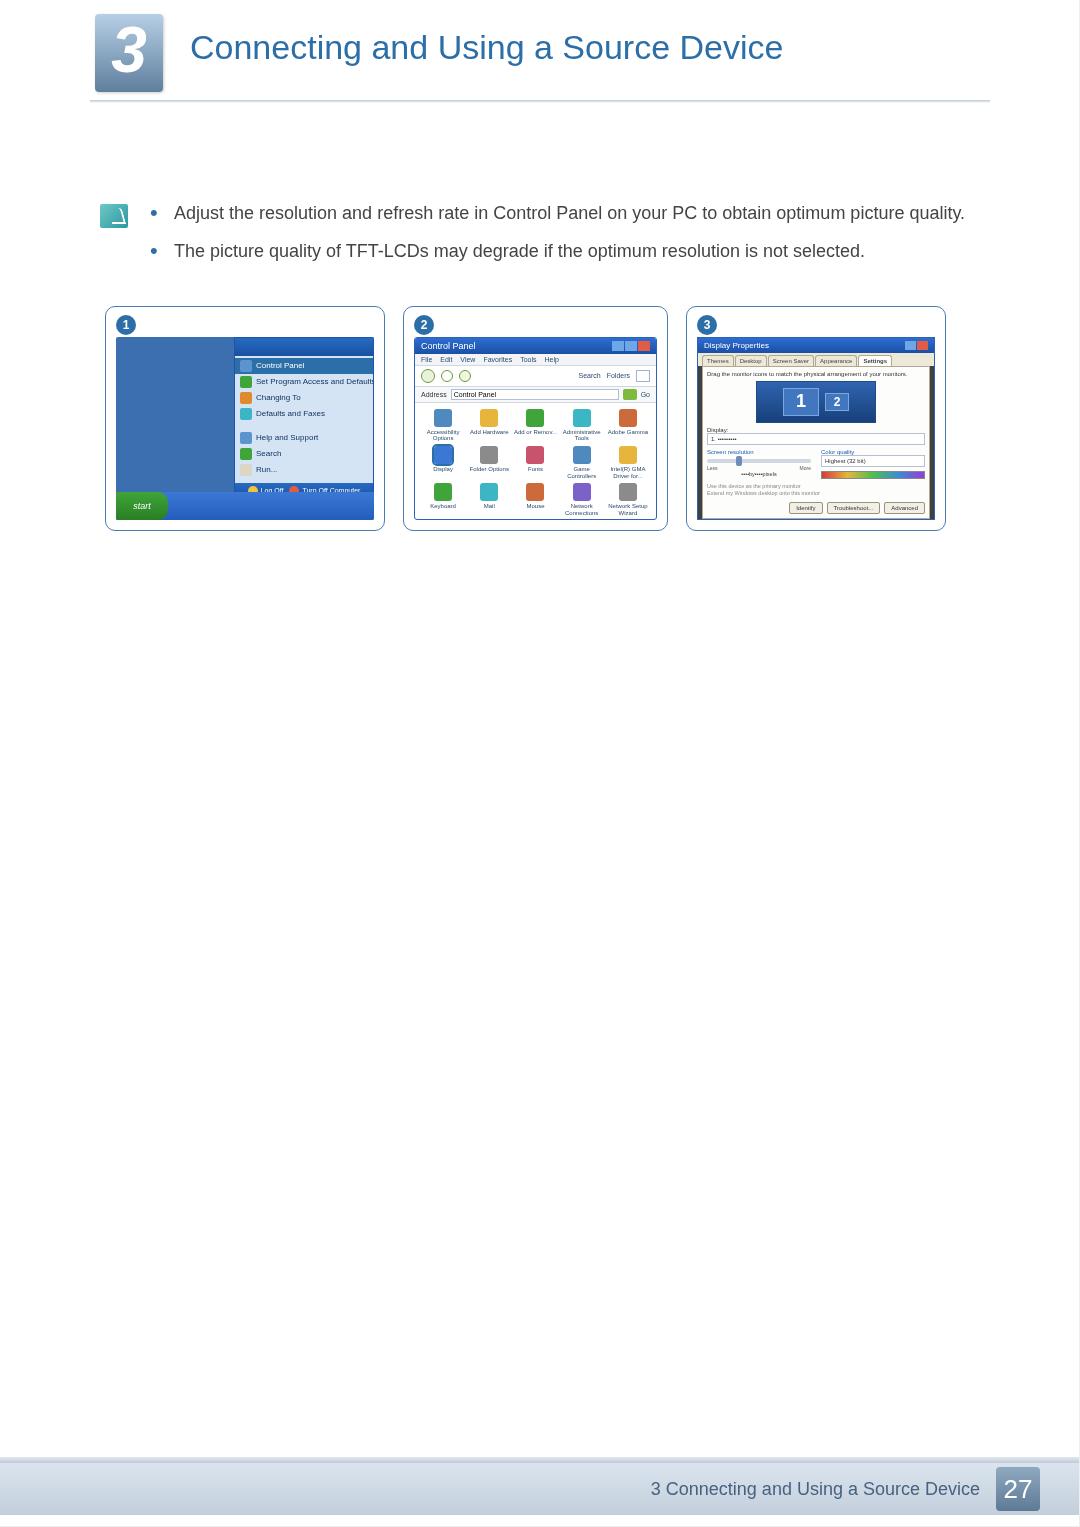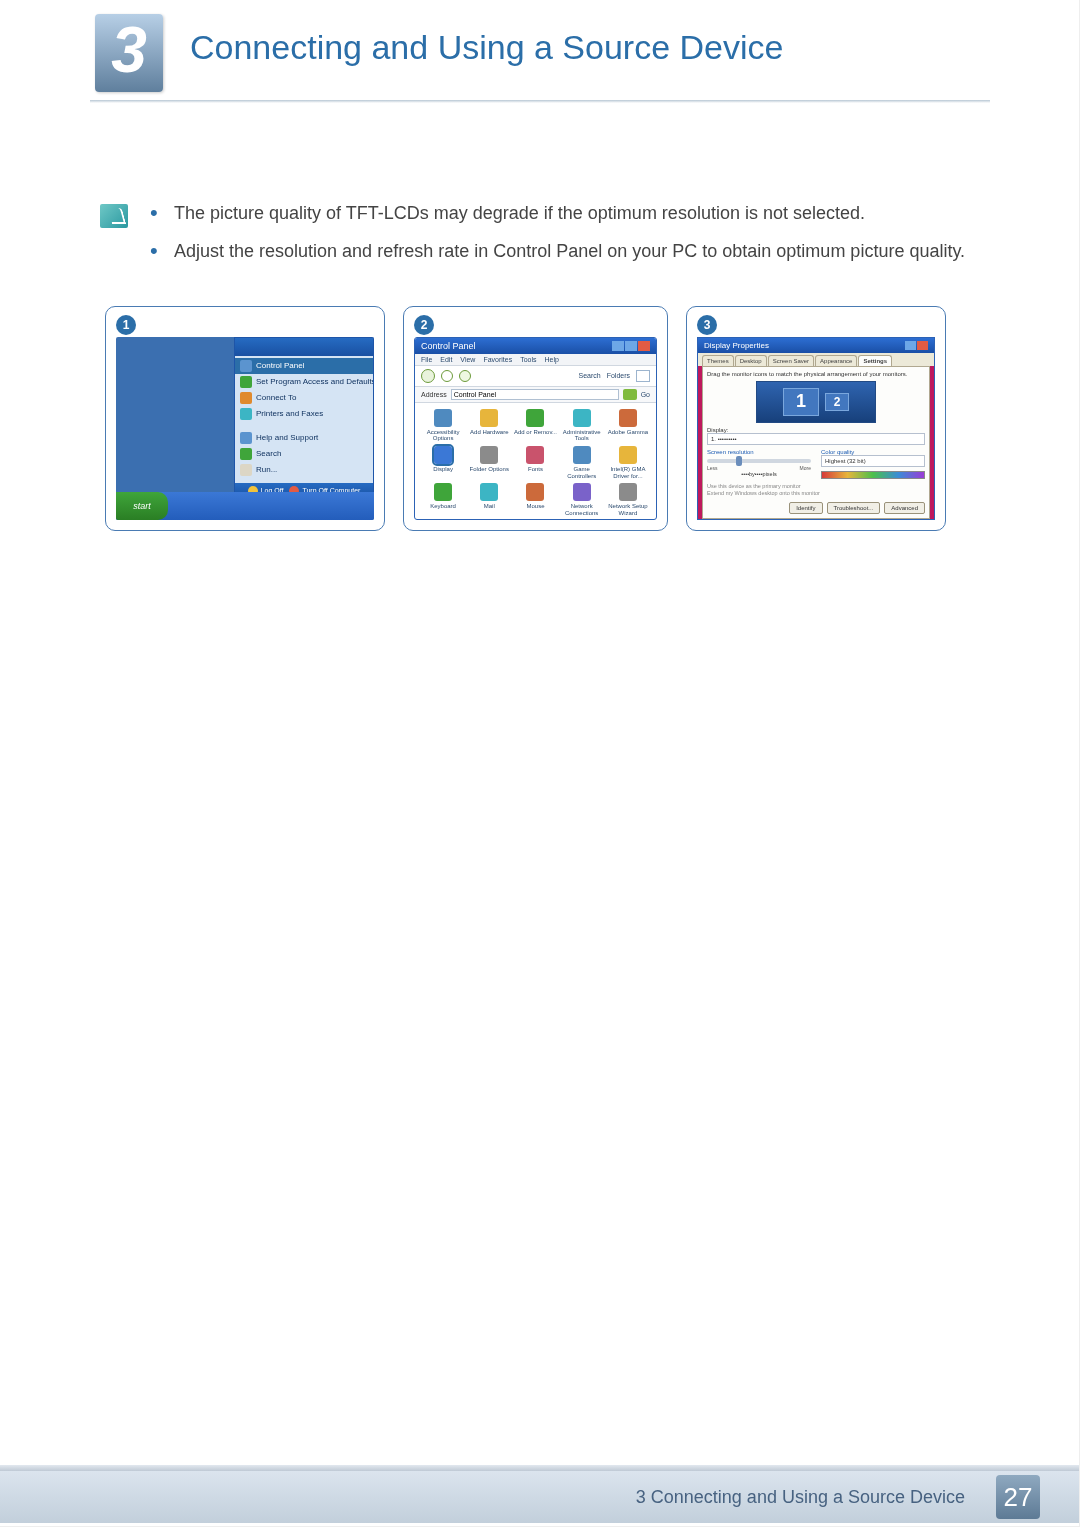--- a/index.html
+++ b/index.html
@@ -319,21 +319,21 @@
     line-height:1.1;
     min-height:12px;
   }
 
   
   .shot3 { width: 260px; height: 225px; }
   .dp-window{
     position:absolute;
     inset:30px 10px 10px 10px;
     border:1px solid #2c62b5;
-    background:#be185d;
+    background:#404040;
     display:flex;
     flex-direction:column;
     overflow:hidden;
   }
   .dp-title{
     background: linear-gradient(#2d6ed2,#1a4fa6);
     color:#fff;
     font-size:8px;
     padding:3px 6px;
     display:flex;
@@ -424,28 +424,28 @@
     font-size:6px;
     padding:2px 6px;
     background:#f1efe6;
     border:1px solid #9a927a;
     border-radius:2px;
   }
 
   
   .page-footer{
     position:absolute;
-    left:0; right:0; bottom:4px;
+    left:0; right:0; bottom:12px;
     height:52px;
     background: linear-gradient(#dbe4ee,#c2cfdb);
     display:flex;
     align-items:center;
     justify-content:flex-end;
     padding-right:40px;
-    gap:31px;
+    gap:16px;
   }
   .footer-border{
     position:absolute;
     left:0; top:-6px; right:0;
     height:6px;
     background: linear-gradient(#e2e8ef,#bfc9d5);
   }
   .footer-text{
     color:#476281;
     font-size:18px;
@@ -471,22 +471,22 @@
   <div class="header-title">Connecting and Using a Source Device</div>
   <div class="header-divider"></div>
 </div>
 
 <div class="content">
 
 
   <div class="note-row">
     <div class="note-icon"></div>
     <ul class="note-list">
+      <li>Adjust the resolution and refresh rate in Control Panel on your PC to obtain optimum picture quality.</li>
       <li>The picture quality of TFT-LCDs may degrade if the optimum resolution is not selected.</li>
-      <li>Adjust the resolution and refresh rate in Control Panel on your PC to obtain optimum picture quality.</li>
     </ul>
   </div>
 
 
 
   <div class="shots-row">
 
     <div class="shot-card shot1">
       <div class="shot-badge">1</div>
       <div class="xp-desktop">
@@ -497,25 +497,25 @@
             <div class="sm-item hl">
                 <span class="sm-icon"></span>
                 <span>Control Panel</span>
               </div>
             <div class="sm-item">
                 <span class="sm-icon green"></span>
                 <span>Set Program Access and Defaults</span>
               </div>
             <div class="sm-item">
                 <span class="sm-icon orange"></span>
-                <span>Connect To</span>
+                <span>Changing To</span>
               </div>
             <div class="sm-item">
                 <span class="sm-icon cyan"></span>
-                <span>Printers and Faxes</span>
+                <span>Defaults and Faxes</span>
               </div>
             <div style="height:8px"></div>
             <div class="sm-item">
                 <span class="sm-icon"></span>
                 <span>Help and Support</span>
               </div>
             <div class="sm-item">
                 <span class="sm-icon green"></span>
                 <span>Search</span>
               </div>

